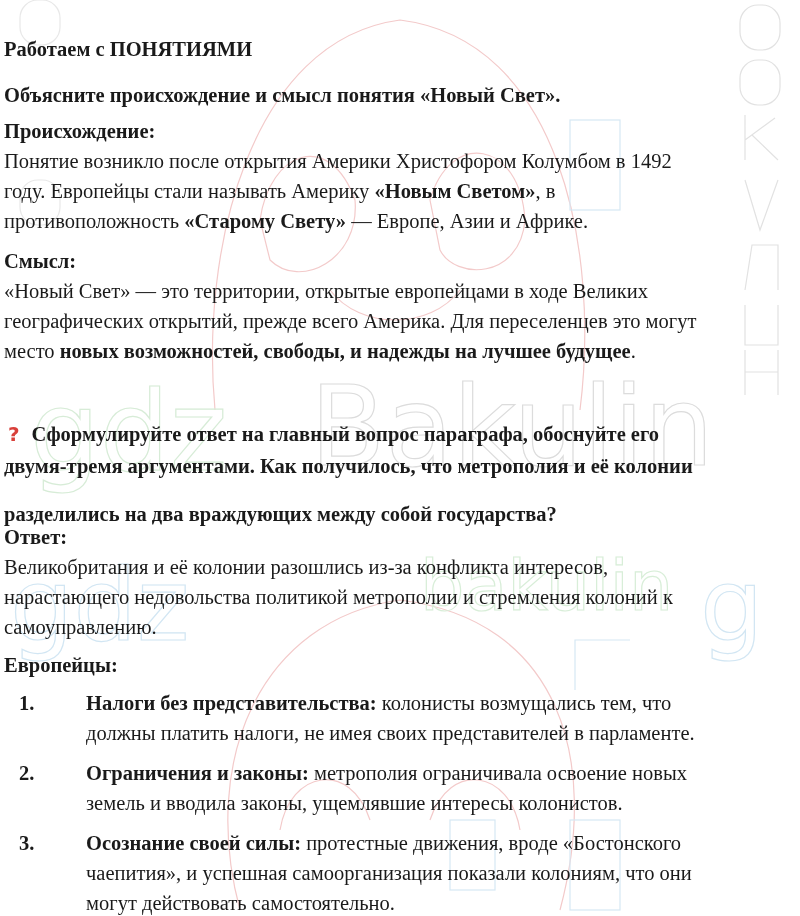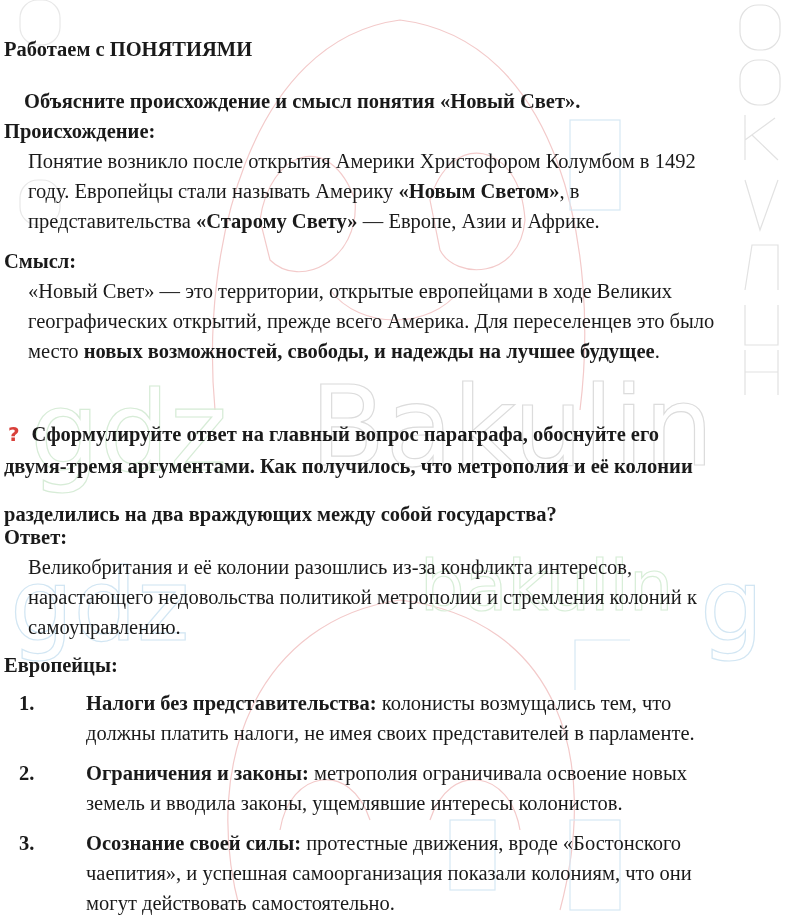--- a/index.html
+++ b/index.html
@@ -30,21 +30,20 @@
     .h {
       font-weight: bold;
       position: absolute;
       left: 4px;
       white-space: nowrap;
     }
     .line {
       position: absolute;
       left: 4px;
       white-space: nowrap;
-      margin-left: 24px;
     }
     b { font-weight: bold; }
     .q-mark {
       color: #d9403a;
       font-weight: bold;
       font-family: "DejaVu Sans", sans-serif;
       font-size: 20px;
       margin-left: 4px;
       margin-right: 12px;
     }
@@ -96,34 +95,34 @@
     <rect x="570" y="120" width="50" height="90" stroke="#d6e8f4"></rect>
     <rect x="570" y="820" width="50" height="90" stroke="#d6e8f4"></rect>
     <rect x="450" y="820" width="45" height="70" stroke="#d6e8f4"></rect>
   </g>
 </svg>
 
 <div class="content">
 
   <div class="h" style="top:38px;">Работаем с ПОНЯТИЯМИ</div>
 
-  <div class="h" style="top:90px;margin-left:20px;">Объясните происхождение и смысл понятия «Новый Свет».</div>
+  <div class="h" style="top:84px;">Объясните происхождение и смысл понятия «Новый Свет».</div>
 
   <div class="h" style="top:120px;">Происхождение:</div>
   <div class="line" style="top:150px;">Понятие возникло после открытия Америки Христофором Колумбом в 1492</div>
   <div class="line" style="top:180px;">
     <span>году. Европейцы стали называть Америку </span><b>«Новым Светом»</b><span>, в</span>
   </div>
   <div class="line" style="top:210px;">
-    <span>представительства </span><b>«Старому Свету»</b><span> — Европе, Азии и Африке.</span>
+    <span>противоположность </span><b>«Старому Свету»</b><span> — Европе, Азии и Африке.</span>
   </div>
 
   <div class="h" style="top:250px;">Смысл:</div>
   <div class="line" style="top:280px;">«Новый Свет» — это территории, открытые европейцами в ходе Великих</div>
-  <div class="line" style="top:310px;">географических открытий, прежде всего Америка. Для переселенцев это было</div>
+  <div class="line" style="top:310px;">географических открытий, прежде всего Америка. Для переселенцев это могут</div>
   <div class="line" style="top:340px;">
     <span>место </span><b>новых возможностей, свободы, и надежды на лучшее будущее</b><span>.</span>
   </div>
 
   <div class="h" style="top:422px;">
     <span class="q-mark">?</span><span>Сформулируйте ответ на главный вопрос параграфа, обоснуйте его</span>
   </div>
   <div class="h" style="top:455px;">двумя-тремя аргументами. Как получилось, что метрополия и её колонии</div>
   <div class="h" style="top:487px;margin-top:16px;">разделились на два враждующих между собой государства?</div>
 

